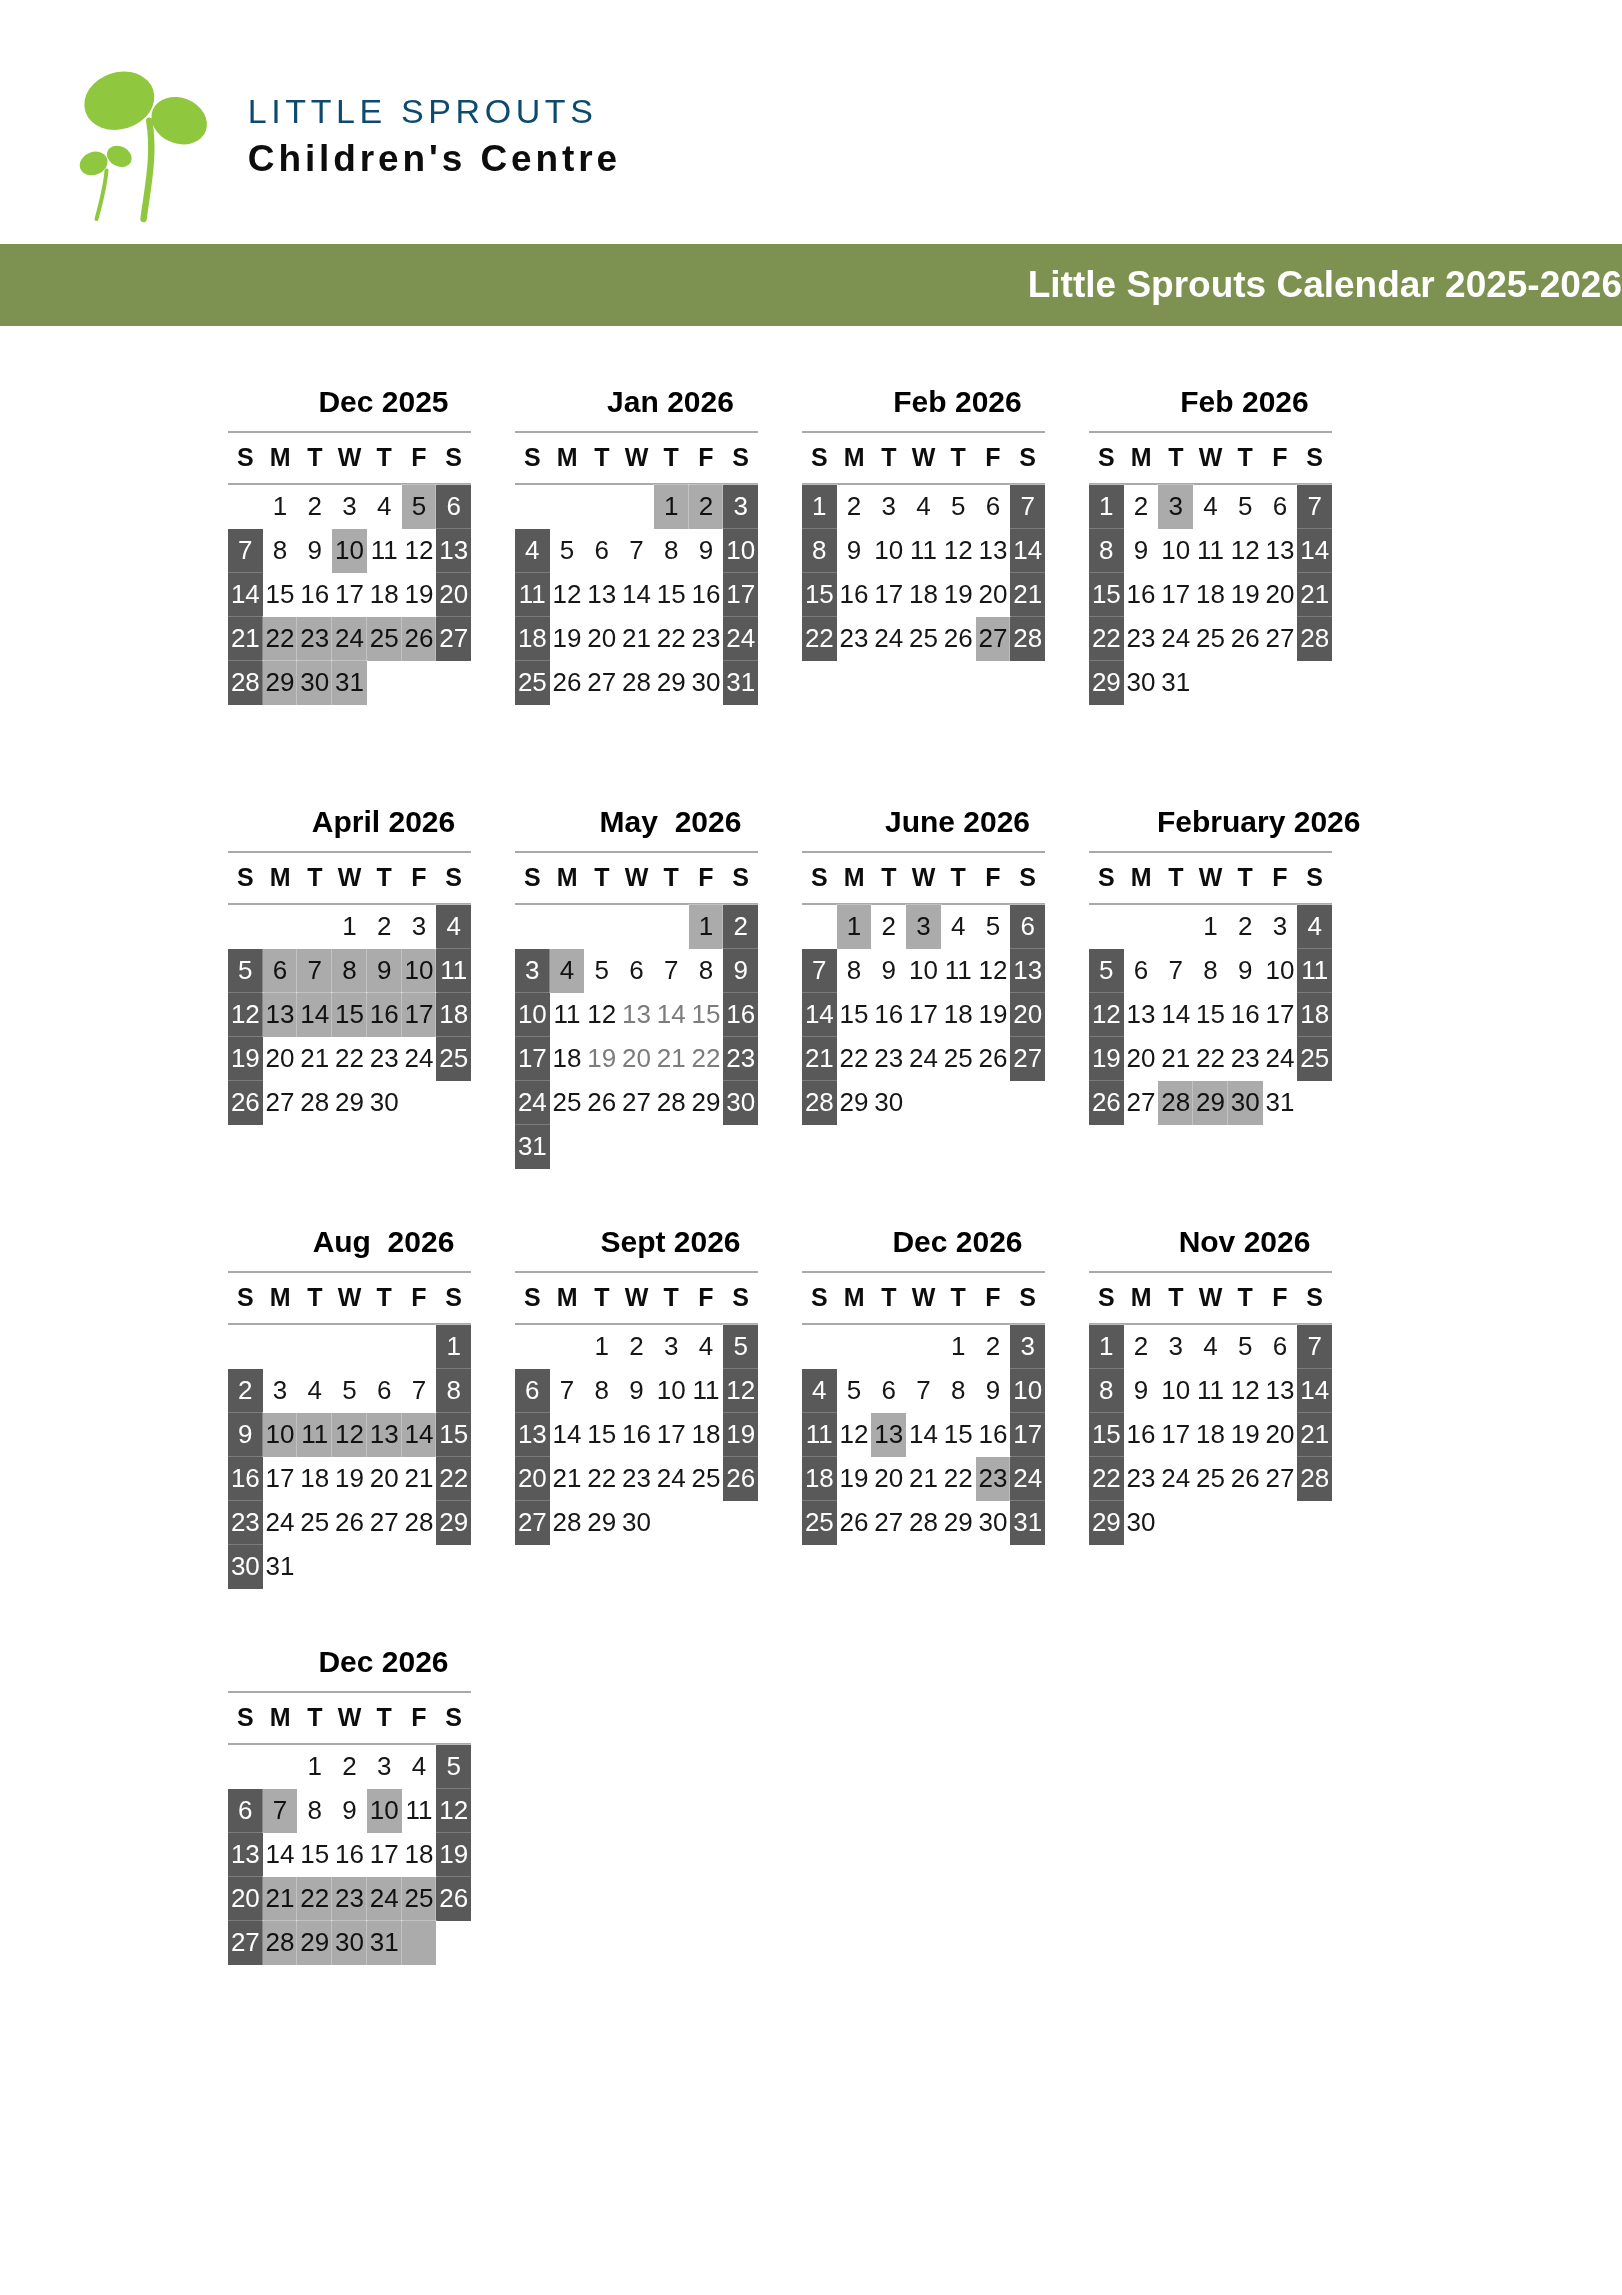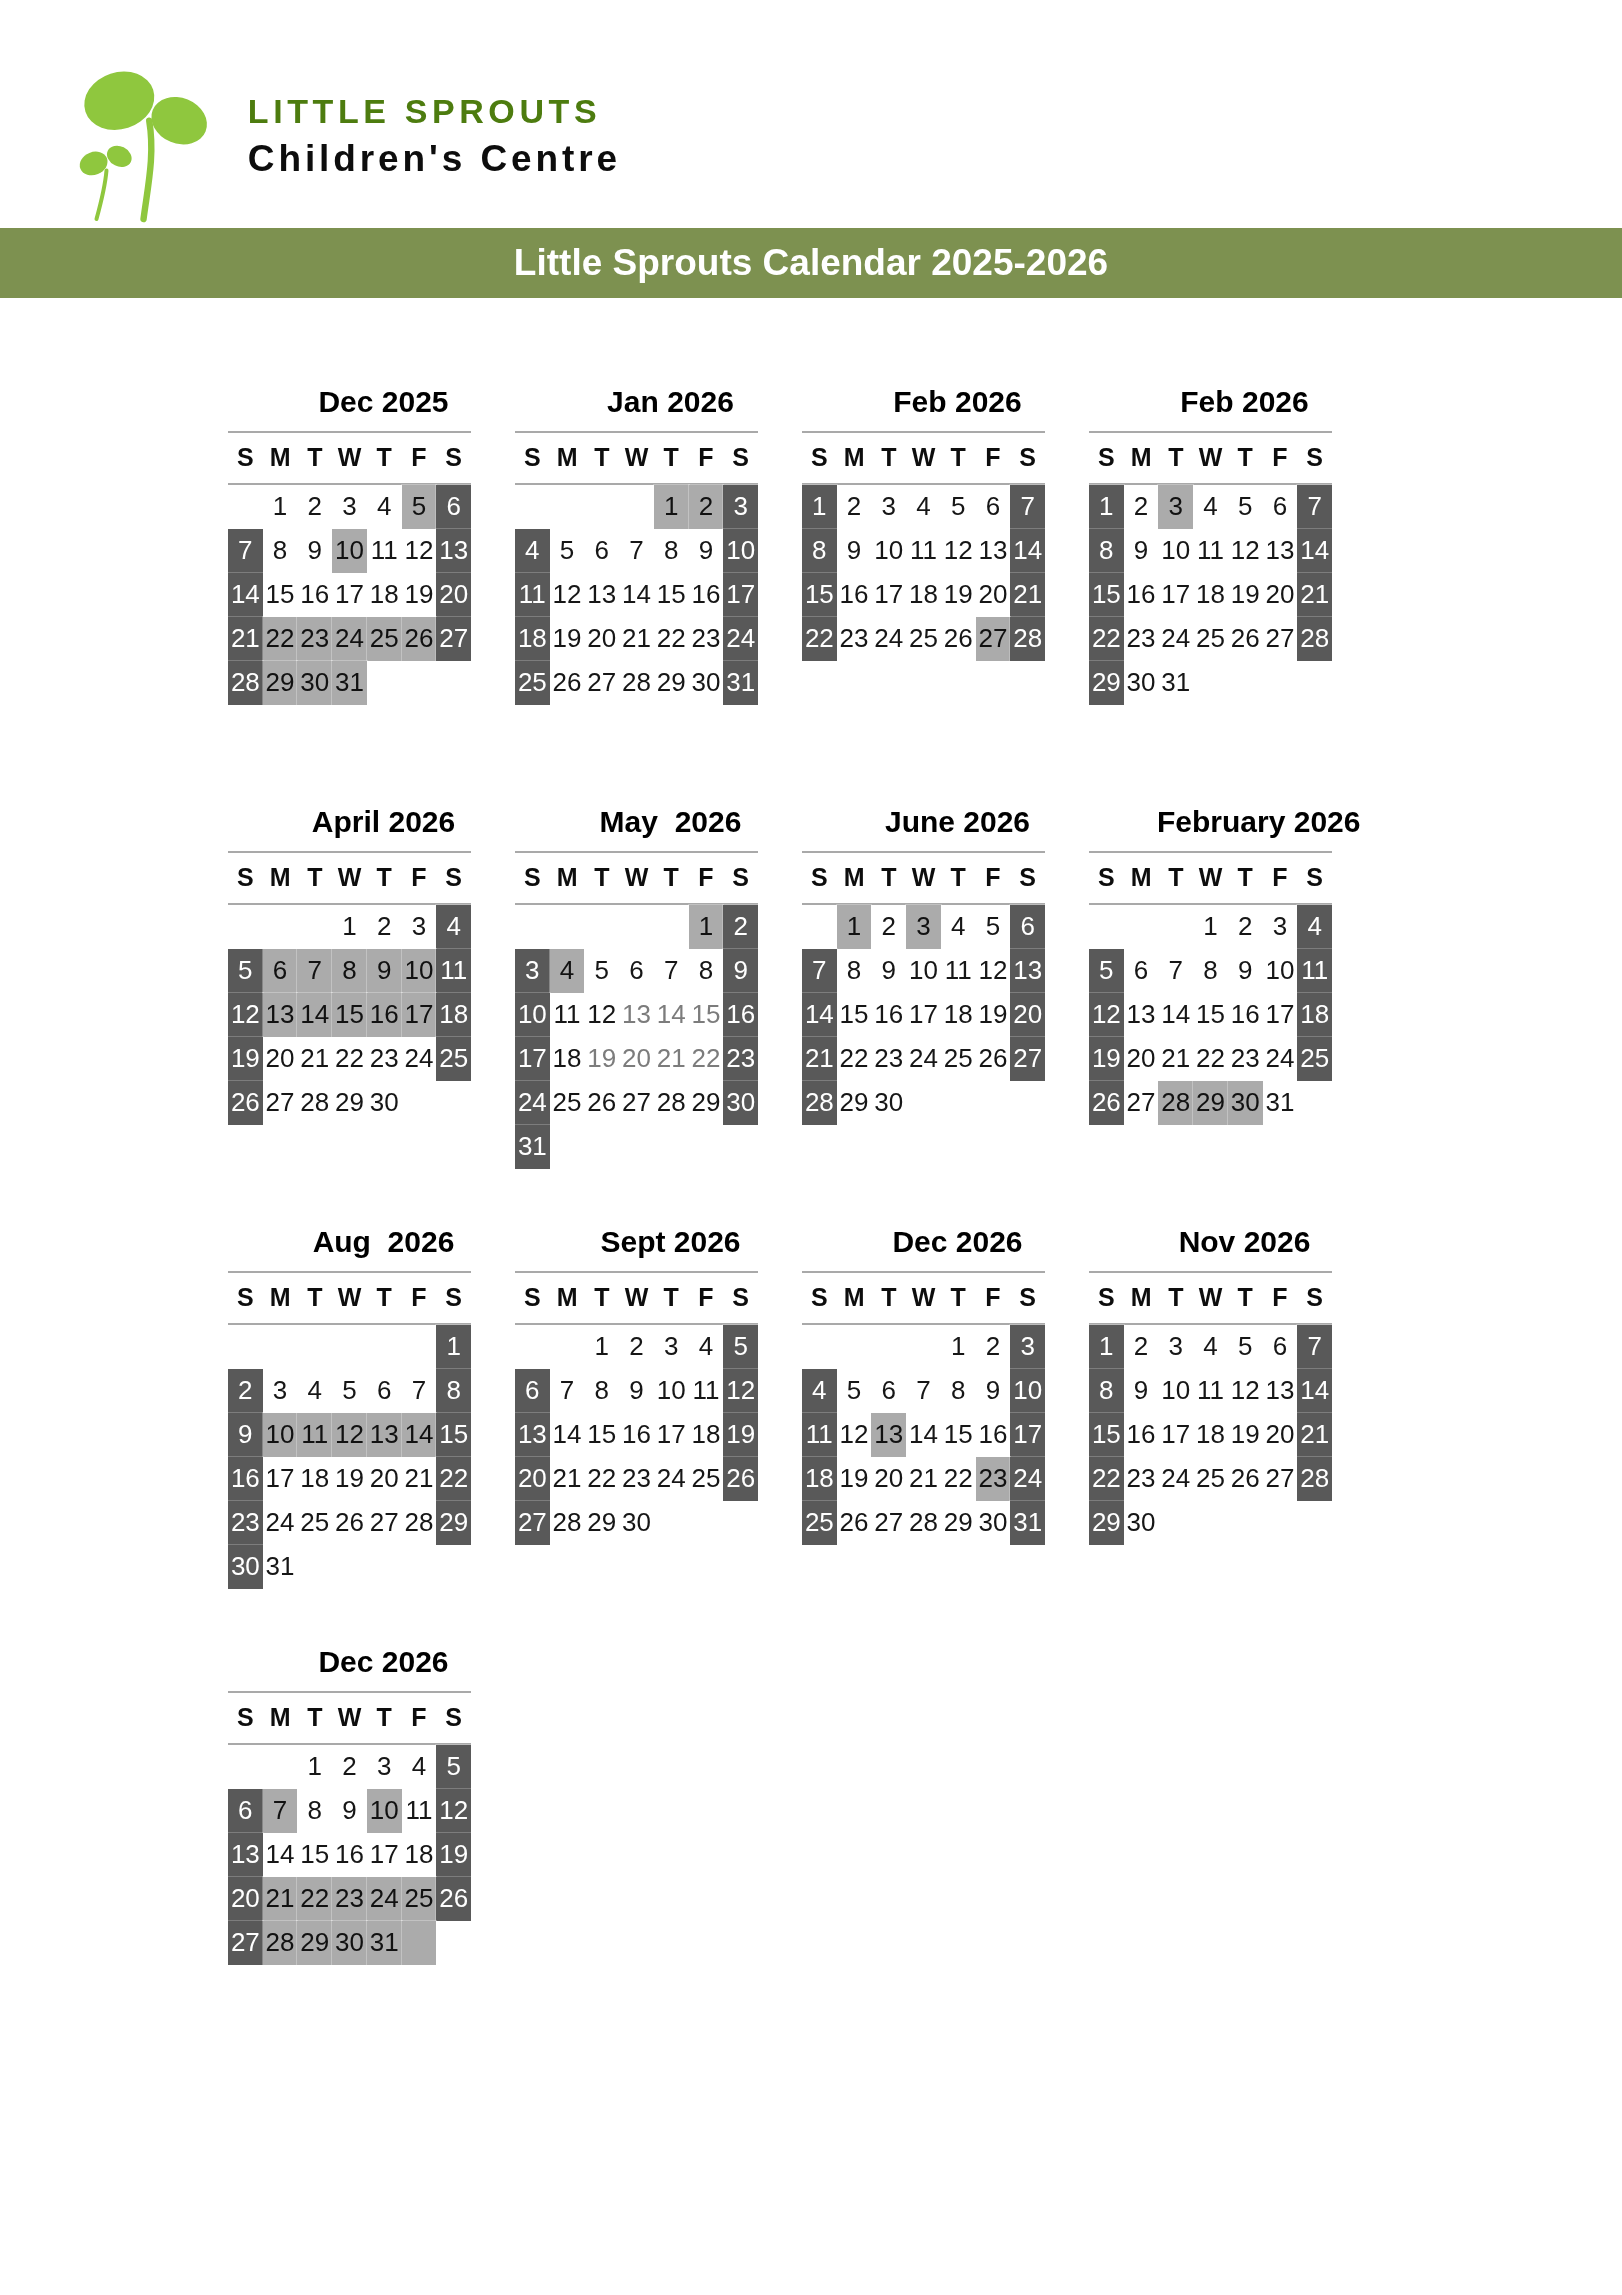--- a/index.html
+++ b/index.html
@@ -7,26 +7,26 @@
     position:relative;
     width:1622px;height:2295px;
     background:#ffffff;
     font-family:"Liberation Sans", sans-serif;
     overflow:hidden;
   }
   
   .logo{position:absolute;left:71px;top:58px;display:flex;align-items:flex-start;}
   .logo-art{width:165px;height:171px;flex:0 0 auto;}
   .logo-text{margin-left:11.8px;margin-top:34px;}
-  .logo-line1{font-size:34px;font-weight:700;letter-spacing:4.6px;color:#4d7c0f;white-space:pre;}
+  .logo-line1{font-size:34px;font-weight:400;letter-spacing:4.6px;color:#0c4a6e;white-space:pre;}
   .logo-line2{font-size:37px;font-weight:700;letter-spacing:3.9px;color:#0d0d0d;margin-top:6.5px;white-space:pre;}
   
   .banner{
-    position:absolute;left:0;top:228px;width:100%;height:70px;
-    display:flex;align-items:center;justify-content:center;
+    position:absolute;left:0;top:244px;width:100%;height:82px;
+    display:flex;align-items:center;justify-content:flex-end;
   }
   .banner-title{color:#ffffff;font-size:37px;font-weight:700;}
   
   .months{
     position:absolute;left:228px;top:383px;
     display:grid;
     grid-template-columns:repeat(4,243px);
     column-gap:51px;
     grid-auto-rows:376px;
     row-gap:35px;

